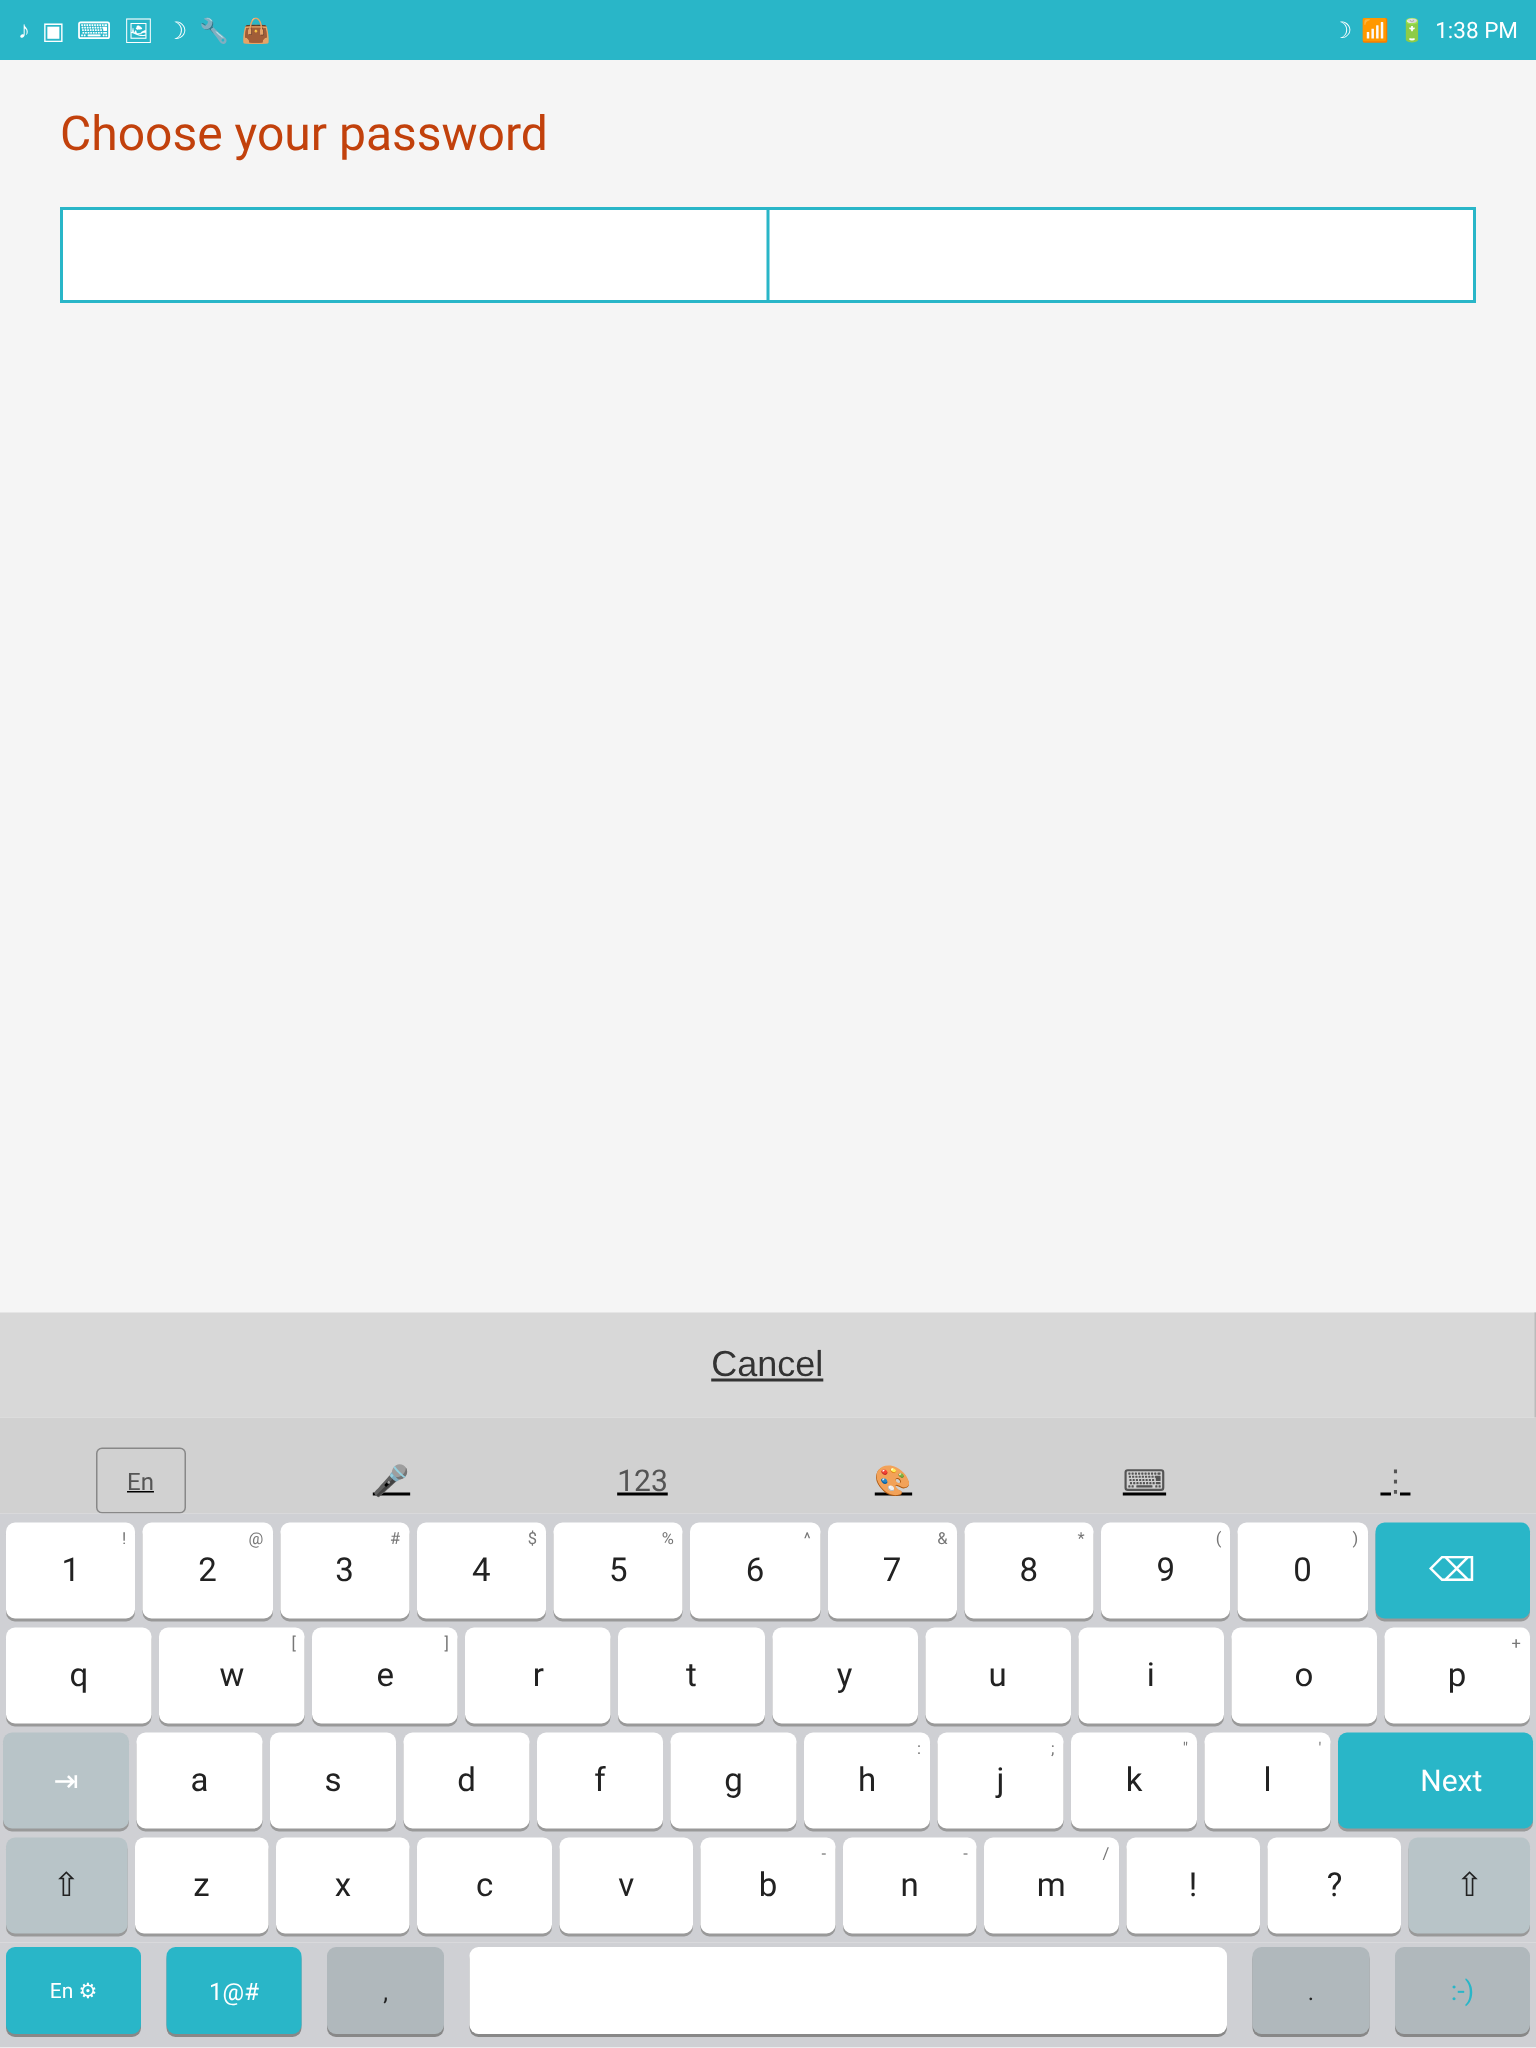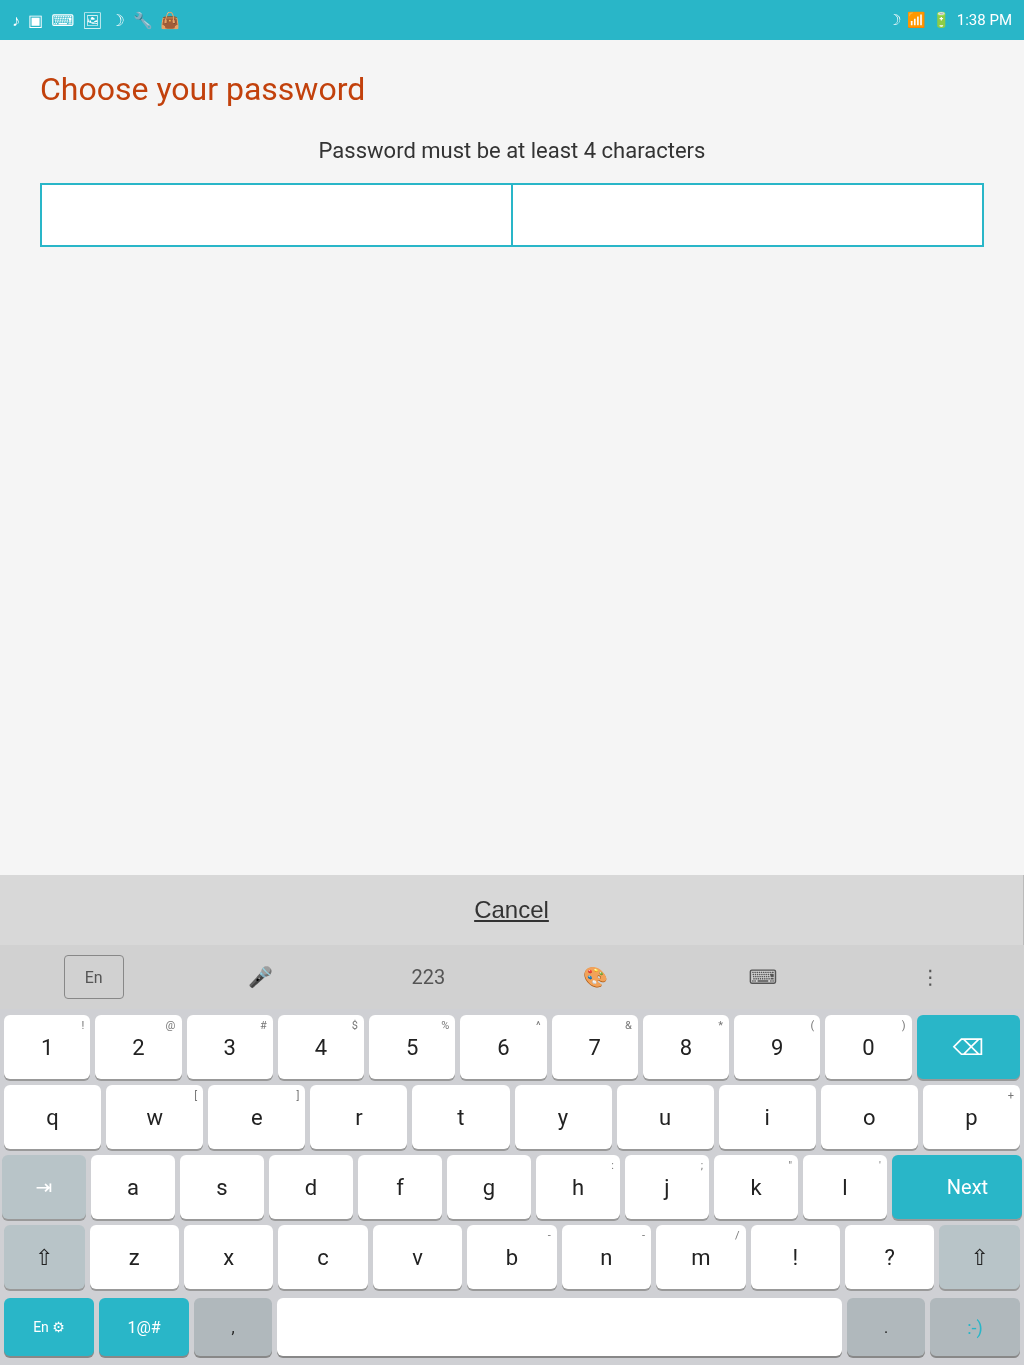--- a/index.html
+++ b/index.html
@@ -104,24 +104,25 @@
     }
     .action-btn.continue {
       color: #aaa;
     }
 
     
     #keyboard-toolbar {
       background: #d1d1d1;
       height: 64px;
       display: flex;
-      align-items: center;
+      align-items: flex-end;
       justify-content: space-around;
       padding: 0 10px;
       flex-shrink: 0;
+      text-decoration: underline;
     }
     .toolbar-item {
       display: flex;
       align-items: center;
       justify-content: center;
       font-size: 20px;
       color: #555;
       min-width: 60px;
       height: 44px;
       cursor: pointer;
@@ -196,21 +197,21 @@
       background: #b8c4c8;
       font-size: 16px;
       flex: 1.2;
     }
     
     #keyboard-bottom {
       background: #cfd0d4;
       height: 70px;
       display: flex;
       align-items: center;
-      gap: 5px;
+      gap: 17px;
       padding: 0 4px 6px 4px;
       flex-shrink: 0;
     }
     .bottom-key {
       background: #b0b8bc;
       border-radius: 6px;
       display: flex;
       align-items: center;
       justify-content: center;
       cursor: pointer;
@@ -264,36 +265,35 @@
   <div class="status-right">
     <span>☽</span>
     <span>📶</span>
     <span>🔋</span>
     <span>1:38 PM</span>
   </div>
 </div>
 
 <div id="app-content">
   <div id="page-title">Choose your password</div>
-  <div id="password-hint">Password must be at least 4 characters</div>
   <div id="password-input-row">
     <input class="password-field" type="password" style="">
     <div class="password-divider"></div>
     <input class="password-field" type="password" style="">
   </div>
 </div>
 
 <div id="action-bar">
   <button class="action-btn cancel">Cancel</button>
 </div>
 
 <div id="keyboard-toolbar">
   <div class="toolbar-item lang-btn">En</div>
   <div class="toolbar-item">🎤</div>
-  <div class="toolbar-item">223</div>
+  <div class="toolbar-item">123</div>
   <div class="toolbar-item">🎨</div>
   <div class="toolbar-item">⌨</div>
   <div class="toolbar-item">⋮</div>
 </div>
 
 <div id="keyboard">
 
   <div class="keyboard-row">
     <div class="key">1<span class="key-secondary">!</span></div>
     <div class="key">2<span class="key-secondary">@</span></div>

